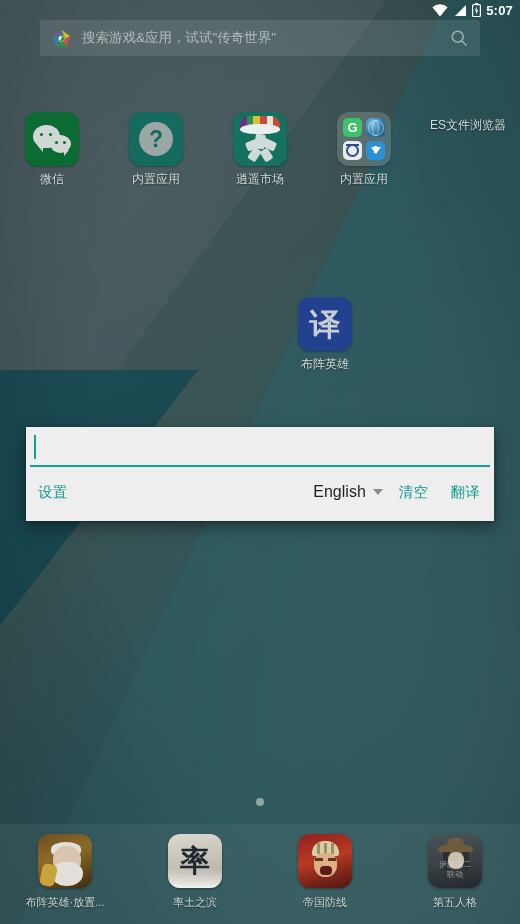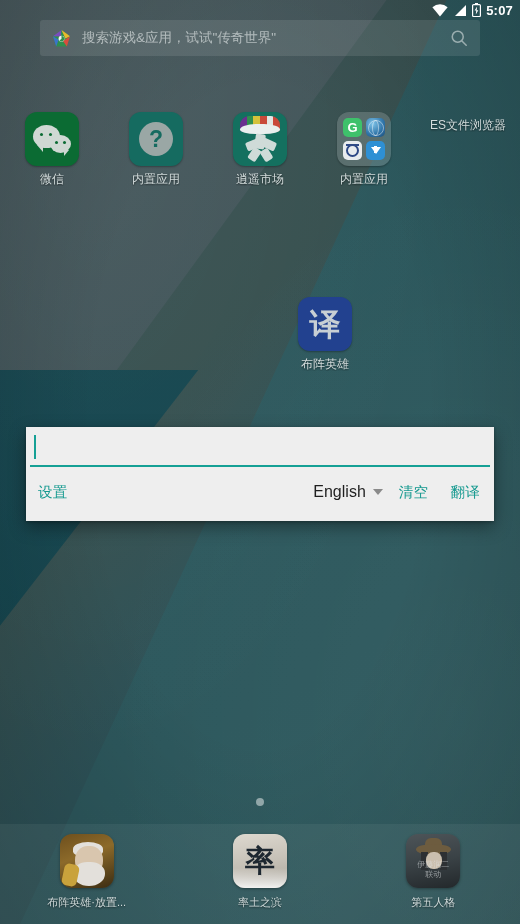--- a/index.html
+++ b/index.html
@@ -403,20 +403,34 @@
 
 
   <div class="cell">
     <div class="dock-ic dk-shuai">
       <div class="mist"></div>
       <div class="glyph">率</div>
     </div>
     <div class="dock-lbl">率土之滨</div>
   </div>
 
+  <div class="cell">
+    <div class="dock-ic dk-empire">
+      <div class="helm">
+          <i style="left:5px"></i>
+          <i style="left:12px"></i>
+          <i style="left:19px"></i>
+        </div>
+      <div class="face"></div>
+      <div class="brow b1"></div>
+        <div class="brow b2"></div>
+      <div class="mouth"></div>
+    </div>
+    <div class="dock-lbl">帝国防线</div>
+  </div>
 
   <div class="cell">
     <div class="dock-ic dk-idv">
       <div class="crown"></div>
         <div class="hat"></div>
       <div class="hair h1"></div>
         <div class="hair h2"></div>
         <div class="face"></div>
       <div class="ov">伊藤润二
 联动</div>

